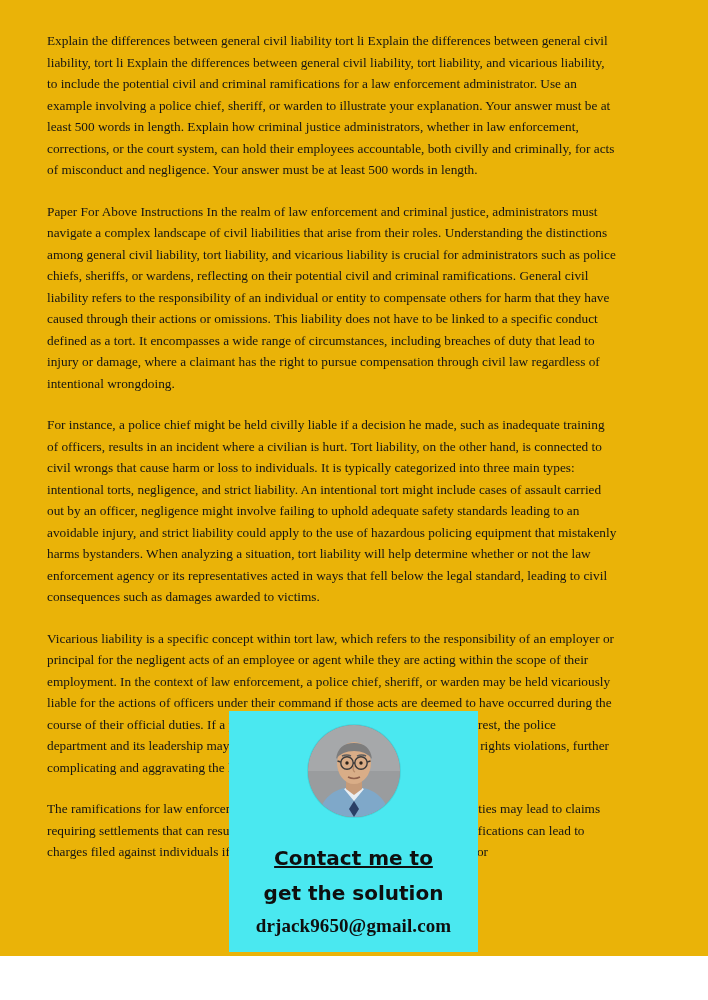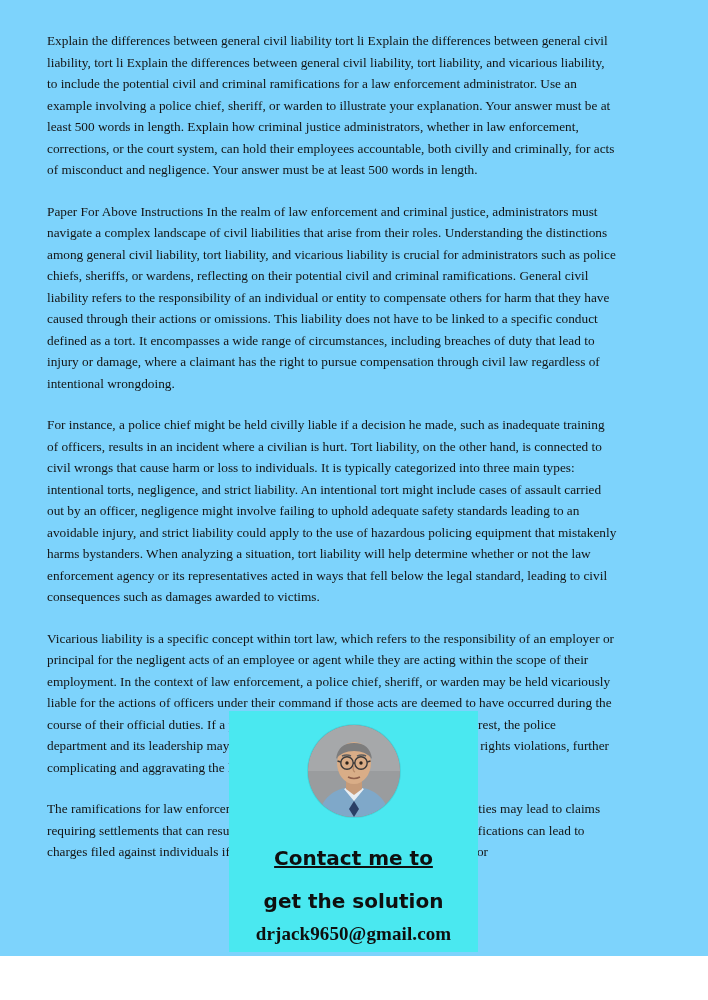--- a/index.html
+++ b/index.html
@@ -13,21 +13,21 @@
     font-family: "Liberation Serif", serif;
     position: relative;
     overflow: hidden;
   }
   .page {
     position: absolute;
     left: 0;
     top: 0;
     width: 708px;
     height: 956px;
-    background: #7dd3fc;
+    background: #eab308;
   }
   .doc-body {
     position: absolute;
     left: 47px;
     top: 30px;
     width: 570px;
   }
   .para {
     font-size: 13.3px;
     line-height: 21.5px;
@@ -66,21 +66,21 @@
   .avatar svg {
     display: block;
   }
   .contact-line {
     font-family: "DejaVu Sans", sans-serif;
     font-weight: bold;
     font-size: 20px;
     color: #0f0f0f;
     line-height: 27px;
     text-align: center;
-    margin-top: 16px;
+    margin-top: 8px;
   }
   .contact-line.first {
     margin-top: 28px;
     text-decoration: underline;
   }
   .contact-email {
     font-family: "Liberation Serif", serif;
     font-weight: bold;
     font-size: 19px;
     color: #0f0f0f;

